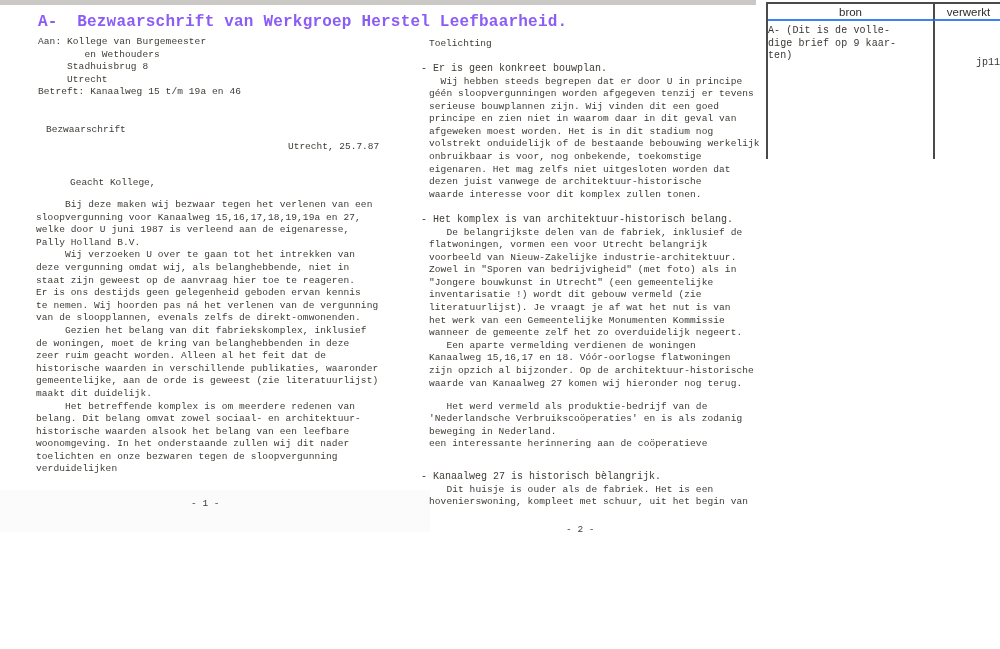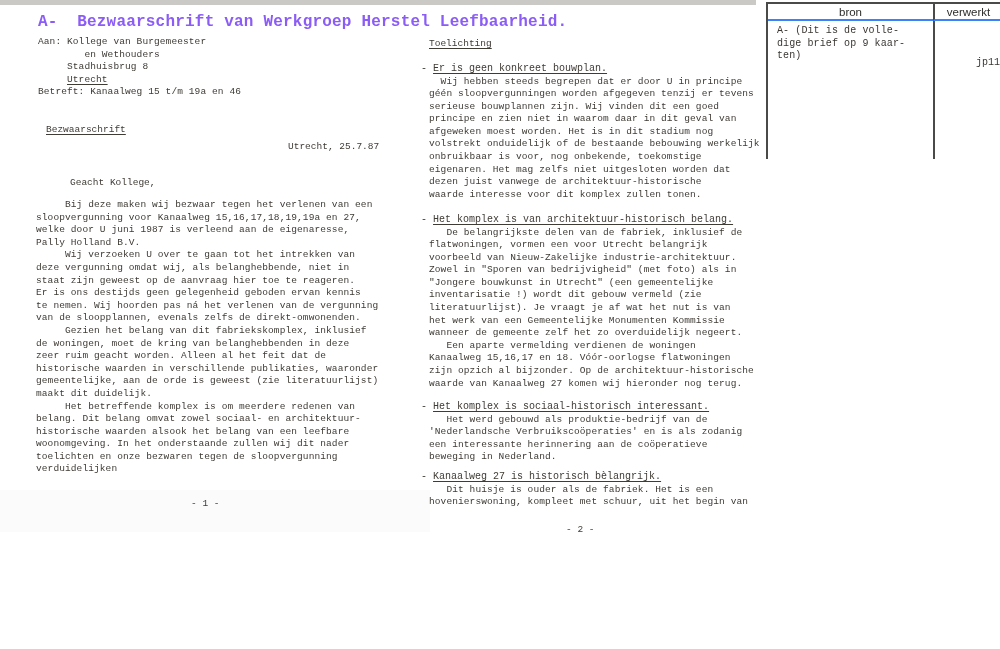--- a/index.html
+++ b/index.html
@@ -7,21 +7,21 @@
     width: 1000px; height: 649px;
     background: #ffffff;
     position: relative;
     overflow: hidden;
     font-family: "Liberation Mono", "DejaVu Sans Mono", monospace;
     color: #3f3b35;
   }
   .abs { position: absolute; }
   .tw { font-size: 9.5px; line-height: 12.6px; white-space: pre; letter-spacing: 0.1px; }
   .tline { white-space: pre; }
-  .u { text-decoration: underline; text-underline-offset: 2px; }
+  .u { text-underline-offset: 2px; }
 
   
   .scan-strip { left: 0; top: 0; width: 756px; height: 5px; background: #cbc9c5; }
   .scan-band  { left: 0; top: 490px; width: 430px; height: 42px; background: rgba(60,55,45,0.02); }
 
   
   .page1 { left: 36px; top: 0; width: 370px; height: 560px; }
   .letter-title { left: 2px; top: 5px; font-size: 16px; line-height: 15px; white-space: pre; color: #8b5cf6; font-weight: bold; letter-spacing: 0.2px; margin-top: 10px; }
   .address { left: 2px; top: 36px; }
   .section-label { left: 10px; top: 124px; font-size: 9.5px; }
@@ -53,21 +53,21 @@
     background: #fff;
   }
   .hdr {
     font-family: "Liberation Sans", sans-serif;
     font-size: 11.5px; color: #2e2e2c;
     display: flex; align-items: center; justify-content: center;
     border-bottom: 2px solid #3b82f6;
   }
   .col-verwerkt { border-left: 2px solid #4a4a48; }
   .cell-bron {
-    padding: 4px 2px 0 9px;
+    padding: 4px 2px 0 0;
     font-size: 10px; line-height: 12.5px;
     color: #3a3733;
   }
   .cell-verwerkt { position: relative; }
   .verwerkt-value { position: absolute; left: 1px; top: 36px; font-size: 10px; color: #3a3733; white-space: pre; margin-left: 40px; }
 </style>
 </head>
 <body>
 
 <div class="abs scan-strip"></div>
@@ -96,22 +96,21 @@
     <div class="sec-head"><span>- </span><span class="u">Er is geen konkreet bouwplan.</span></div>
     <div class="sec-body tw"><div class="tline">  Wij hebben steeds begrepen dat er door U in principe</div><div class="tline">géén sloopvergunningen worden afgegeven tenzij er tevens</div><div class="tline">serieuse bouwplannen zijn. Wij vinden dit een goed</div><div class="tline">principe en zien niet in waarom daar in dit geval van</div><div class="tline">afgeweken moest worden. Het is in dit stadium nog</div><div class="tline">volstrekt onduidelijk of de bestaande bebouwing werkelijk</div><div class="tline">onbruikbaar is voor, nog onbekende, toekomstige</div><div class="tline">eigenaren. Het mag zelfs niet uitgesloten worden dat</div><div class="tline">dezen juist vanwege de architektuur-historische</div><div class="tline">waarde interesse voor dit komplex zullen tonen.</div></div>
   </div>
 
   <div class="abs section sec2">
     <div class="sec-head"><span>- </span><span class="u">Het komplex is van architektuur-historisch belang.</span></div>
     <div class="sec-body tw"><div class="tline">   De belangrijkste delen van de fabriek, inklusief de</div><div class="tline">flatwoningen, vormen een voor Utrecht belangrijk</div><div class="tline">voorbeeld van Nieuw-Zakelijke industrie-architektuur.</div><div class="tline">Zowel in "Sporen van bedrijvigheid" (met foto) als in</div><div class="tline">"Jongere bouwkunst in Utrecht" (een gemeentelijke</div><div class="tline">inventarisatie !) wordt dit gebouw vermeld (zie</div><div class="tline">literatuurlijst). Je vraagt je af wat het nut is van</div><div class="tline">het werk van een Gemeentelijke Monumenten Kommissie</div><div class="tline">wanneer de gemeente zelf het zo overduidelijk negeert.</div><div class="tline">   Een aparte vermelding verdienen de woningen</div><div class="tline">Kanaalweg 15,16,17 en 18. Vóór-oorlogse flatwoningen</div><div class="tline">zijn opzich al bijzonder. Op de architektuur-historische</div><div class="tline">waarde van Kanaalweg 27 komen wij hieronder nog terug.</div></div>
   </div>
 
   <div class="abs section sec3">
-    <div class="sec-head"><span>- </span><span class="u">Het komplex is sociaal-historisch interessant.</span></div>
-    <div class="sec-body tw"><div class="tline">   Het werd gebouwd als produktie-bedrijf van de</div><div class="tline">'Nederlandsche Verbruikscoöperaties' en is als zodanig</div><div class="tline">een interessante herinnering aan de coöperatieve</div><div class="tline">beweging in Nederland.</div></div>
+    <div class="sec-body tw"><div class="tline">   Het werd vermeld als produktie-bedrijf van de</div><div class="tline">'Nederlandsche Verbruikscoöperaties' en is als zodanig</div><div class="tline">beweging in Nederland.</div><div class="tline">een interessante herinnering aan de coöperatieve</div></div>
   </div>
 
   <div class="abs section sec4">
     <div class="sec-head"><span>- </span><span class="u">Kanaalweg 27 is historisch bèlangrijk.</span></div>
     <div class="sec-body tw"><div class="tline">   Dit huisje is ouder als de fabriek. Het is een</div><div class="tline">hovenierswoning, kompleet met schuur, uit het begin van</div></div>
   </div>
 
   <div class="abs pagenum2">- 2 -</div>
 </div>
 

